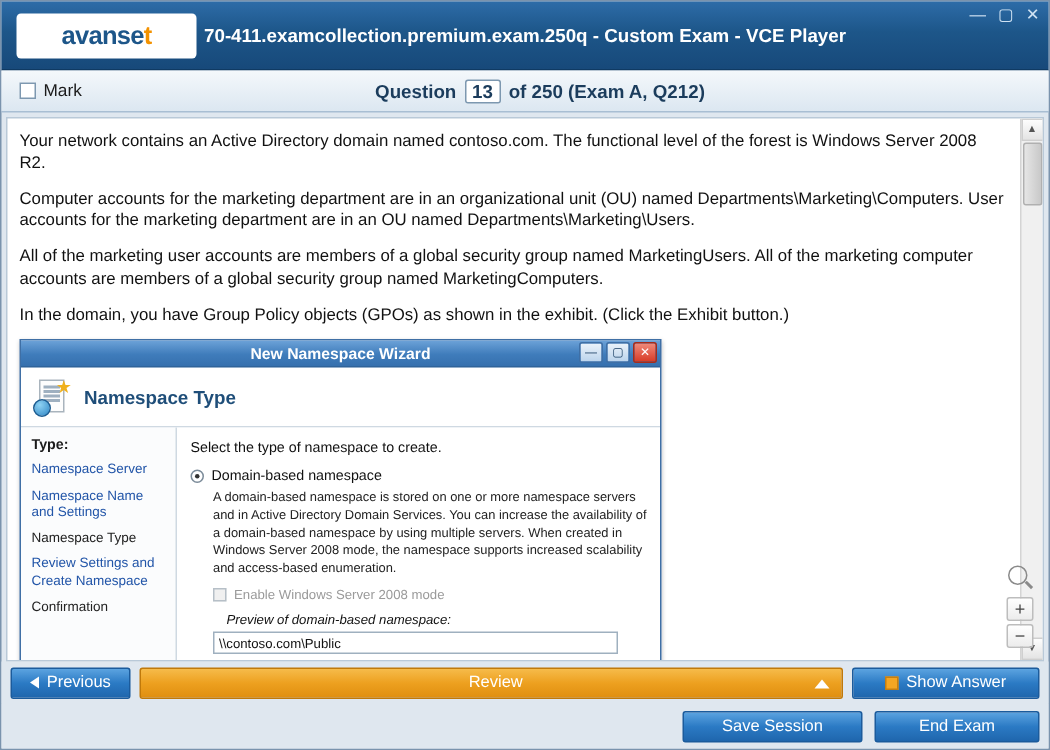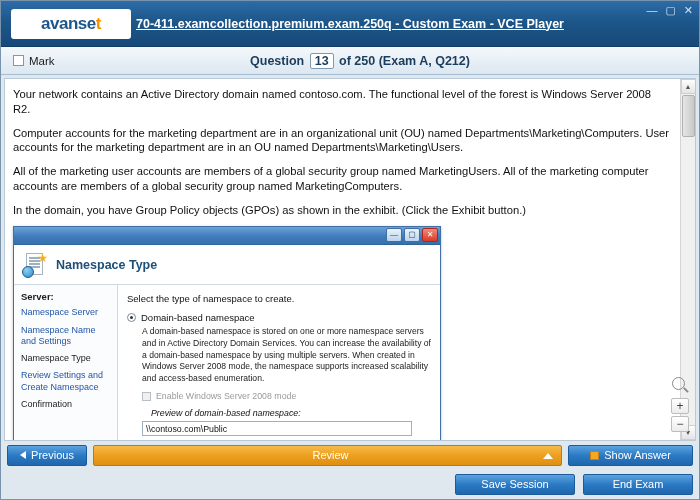--- a/index.html
+++ b/index.html
@@ -47,21 +47,20 @@
   }
   .logo-text .dot { color: #f39200; }
   .title-text {
     position: absolute;
     left: 0; right: 0;
     text-align: center;
     color: #ffffff;
     font-size: 12.5px;
     font-weight: bold;
     pointer-events: none;
-    text-decoration: underline;
   }
   .win-btns {
     position: absolute;
     right: 6px; top: 4px;
     display: flex;
     gap: 8px;
     color: #cfe2f3;
     font-size: 11px;
   }
   .win-btn { cursor: default; line-height: 10px; }
@@ -440,38 +439,39 @@
 
   <div class="content-wrap">
     <div class="content">
       <p class="para">Your network contains an Active Directory domain named contoso.com. The functional level of the forest is Windows Server 2008 R2.</p>
       <p class="para">Computer accounts for the marketing department are in an organizational unit (OU) named Departments\Marketing\Computers. User accounts for the marketing department are in an OU named Departments\Marketing\Users.</p>
       <p class="para">All of the marketing user accounts are members of a global security group named MarketingUsers. All of the marketing computer accounts are members of a global security group named MarketingComputers.</p>
       <p class="para">In the domain, you have Group Policy objects (GPOs) as shown in the exhibit. (Click the Exhibit button.)</p>
 
       <div class="exhibit">
         <div class="ex-title">
+          <div class="ex-title-text">New Namespace Wizard</div>
           <div class="ex-btns">
             <span class="ex-btn">—</span>
             <span class="ex-btn">▢</span>
             <span class="ex-btn close">✕</span>
           </div>
         </div>
         <div class="ex-head">
           <span class="ex-head-icon">
             <span class="ico-page"></span>
             <span class="ico-lines"></span>
             <span class="ico-star">★</span>
             <span class="ico-globe"></span>
           </span>
           <span class="ex-head-title">Namespace Type</span>
         </div>
         <div class="ex-body">
           <div class="ex-steps">
-            <div class="steps-label">Server:</div>
+            <div class="steps-label">Type:</div>
             <div class="step">Namespace Server</div>
             <div class="step">Namespace Name and Settings</div>
             <div class="step plain">Namespace Type</div>
             <div class="step">Review Settings and Create Namespace</div>
             <div class="step plain">Confirmation</div>
           </div>
           <div class="ex-main">
             <div class="ex-main-lead">Select the type of namespace to create.</div>
 
             <div class="radio-row">

